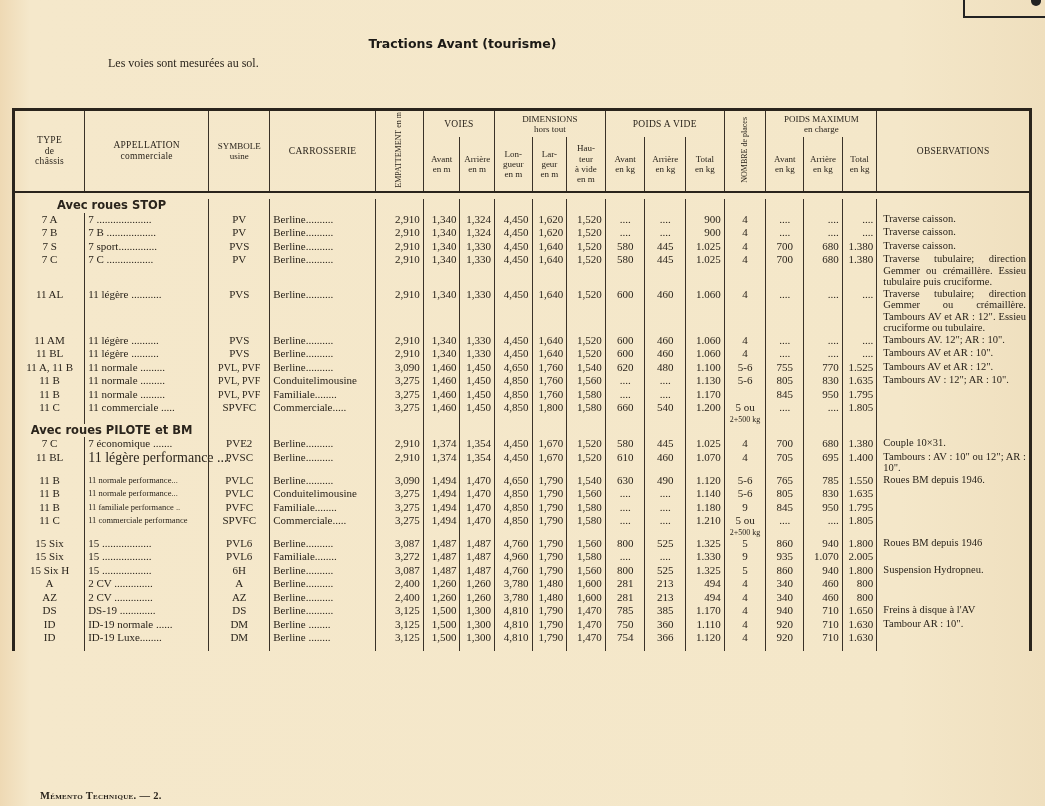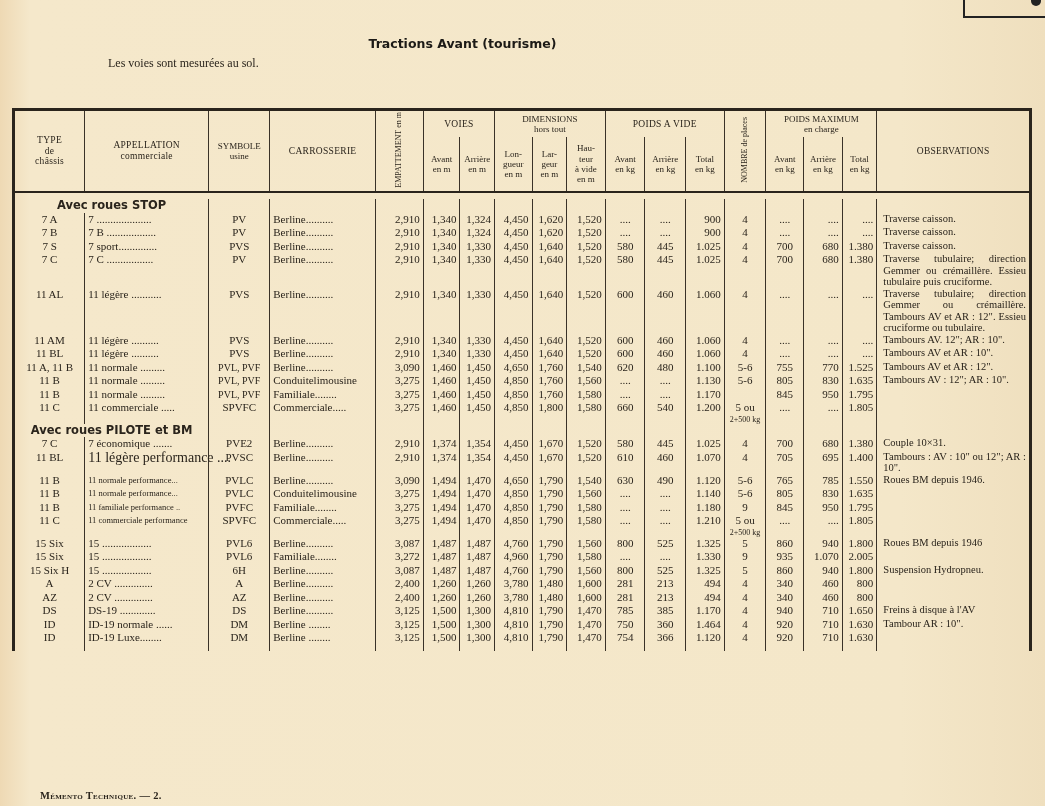--- a/index.html
+++ b/index.html
@@ -617,21 +617,21 @@
           <td class="ctr"><span>DM</span></td>
           <td class=""><span>Berline ........</span></td>
           <td class="num"><span>3,125</span></td>
           <td class="num"><span>1,500</span></td>
           <td class="num"><span>1,300</span></td>
           <td class="num"><span>4,810</span></td>
           <td class="num"><span>1,790</span></td>
           <td class="num"><span>1,470</span></td>
           <td class="ctr"><span>750</span></td>
           <td class="ctr"><span>360</span></td>
-          <td class="num"><span>1.464</span></td>
+          <td class="num"><span>1.110</span></td>
           <td class="ctr"><span>4</span></td>
           <td class="ctr"><span>920</span></td>
           <td class="num"><span>710</span></td>
           <td class="num"><span>1.630</span></td>
           <td class="obs lastcol"><span>Tambour AR : 10".</span></td>
         </tr>
         <tr>
           <td class="type"><span>ID</span></td>
           <td class=""><span>ID-19 Luxe........</span></td>
           <td class="ctr"><span>DM</span></td>

